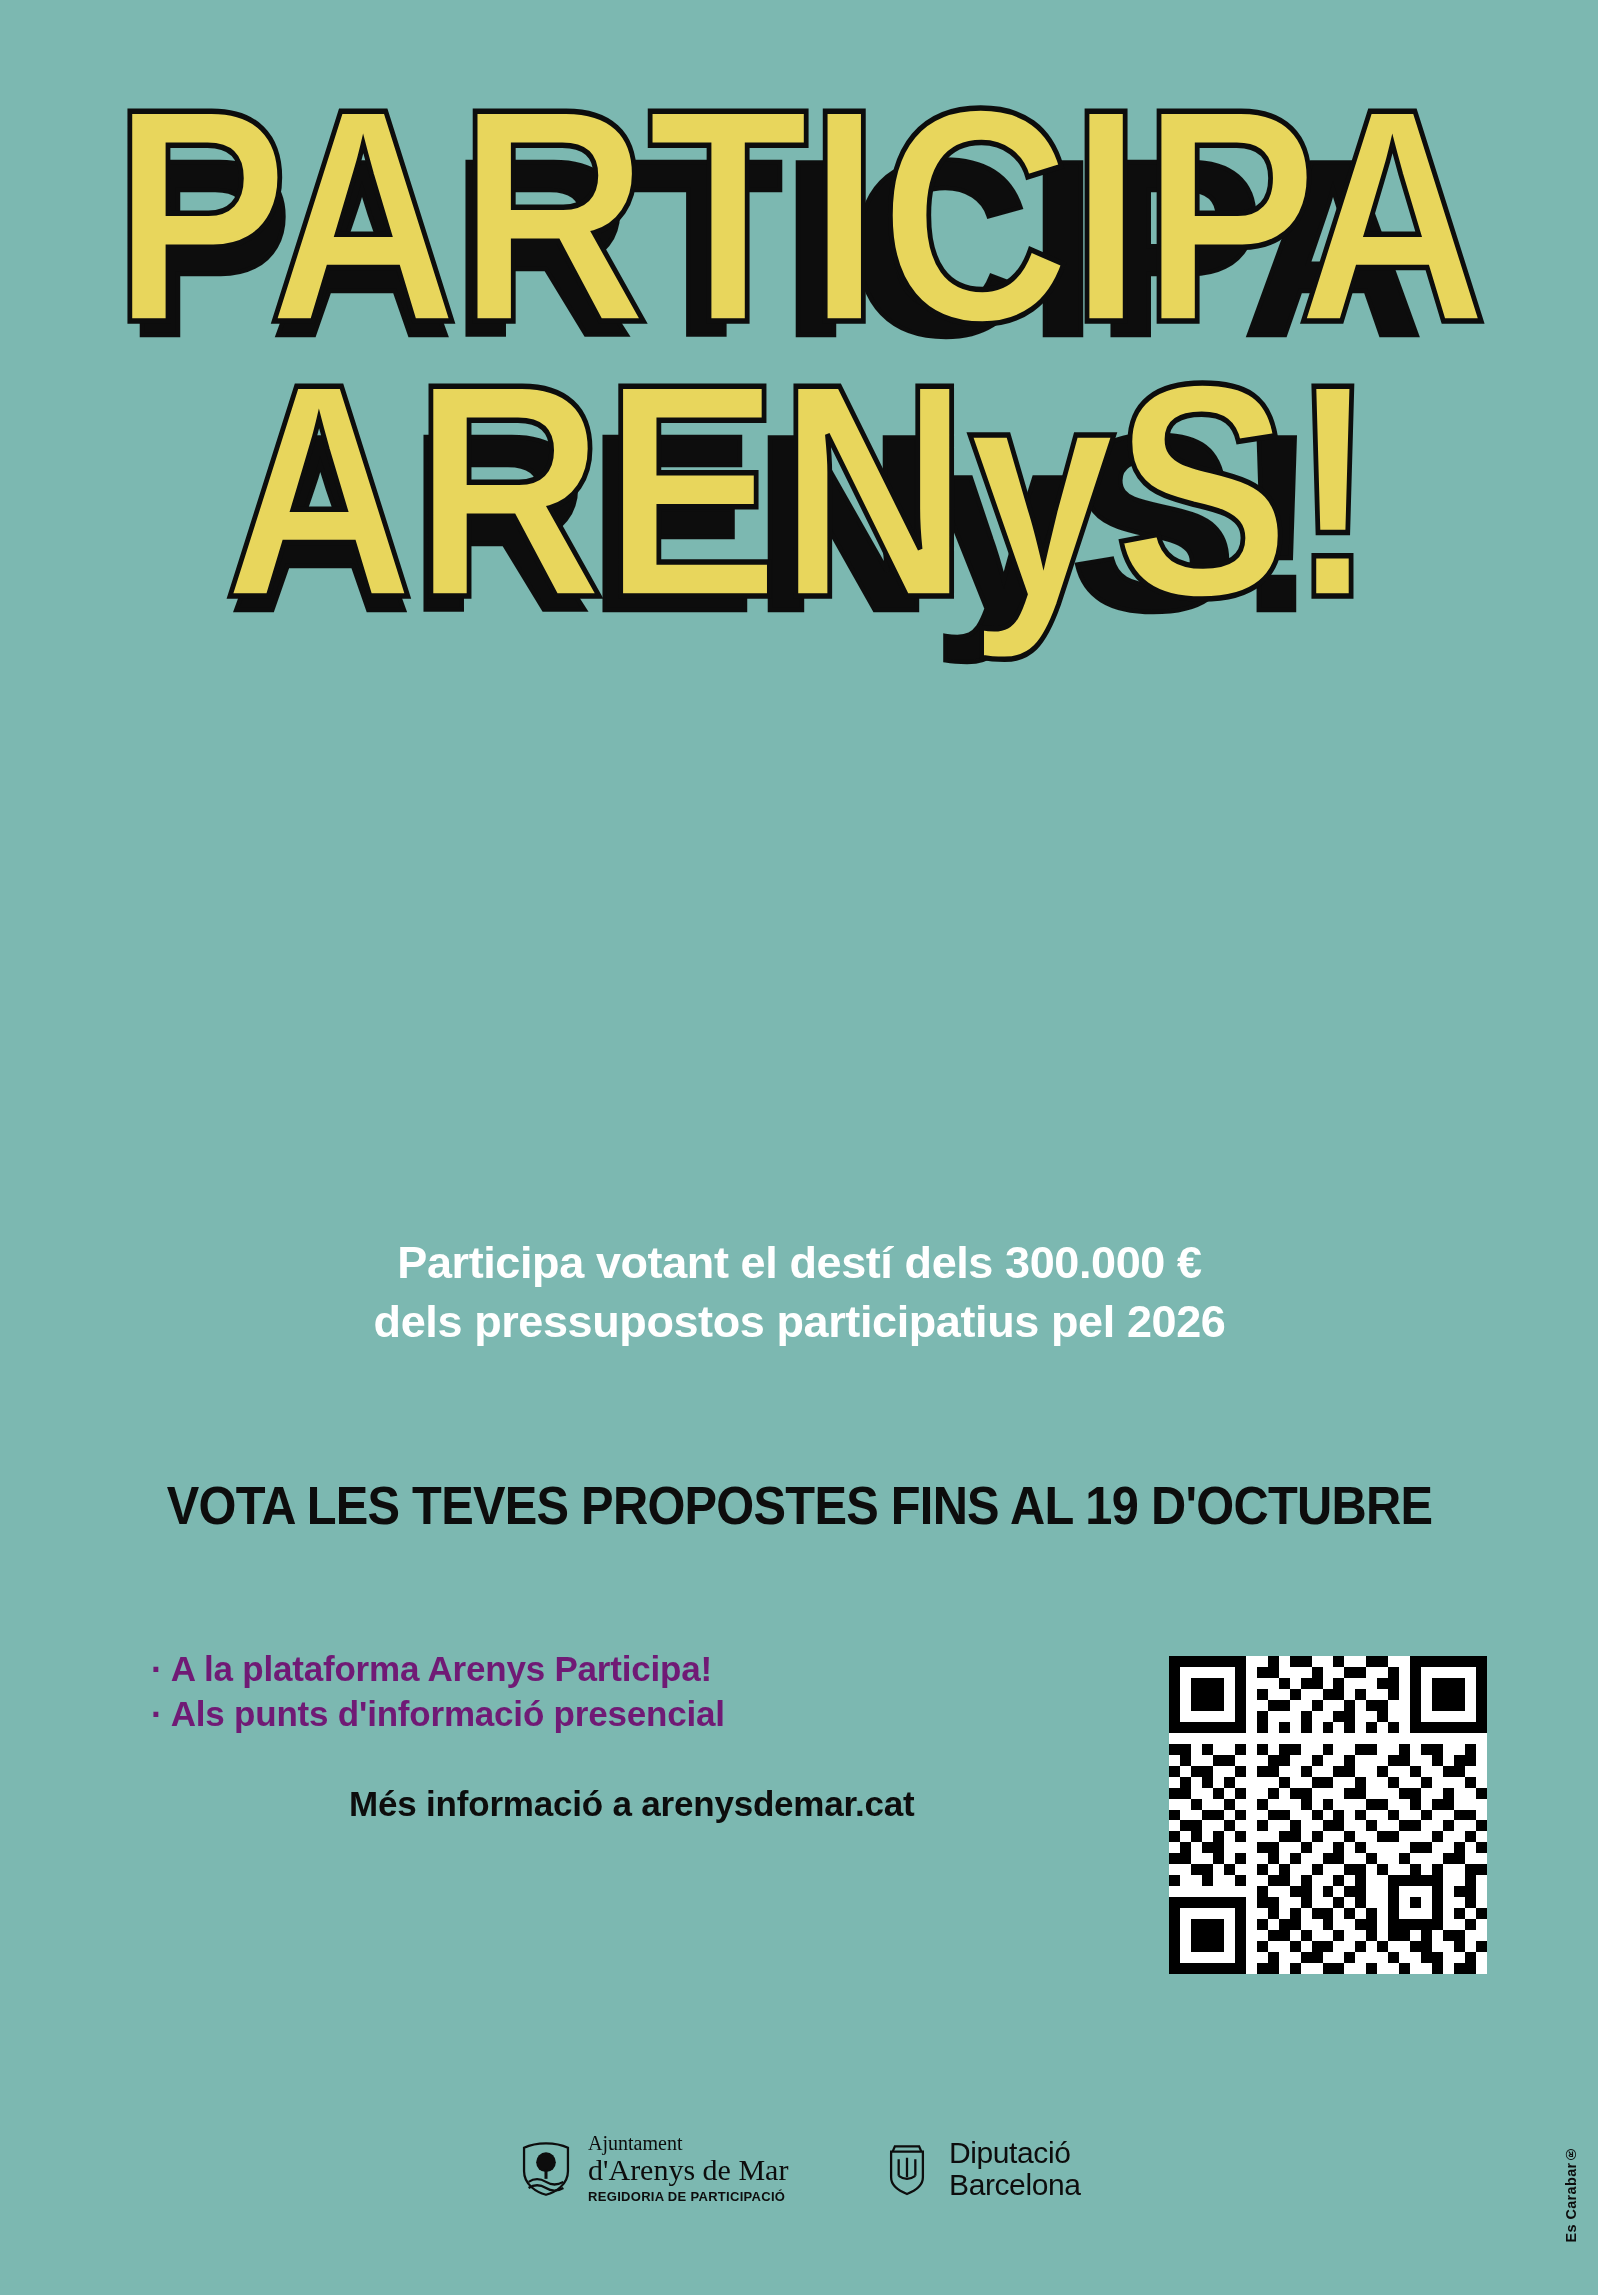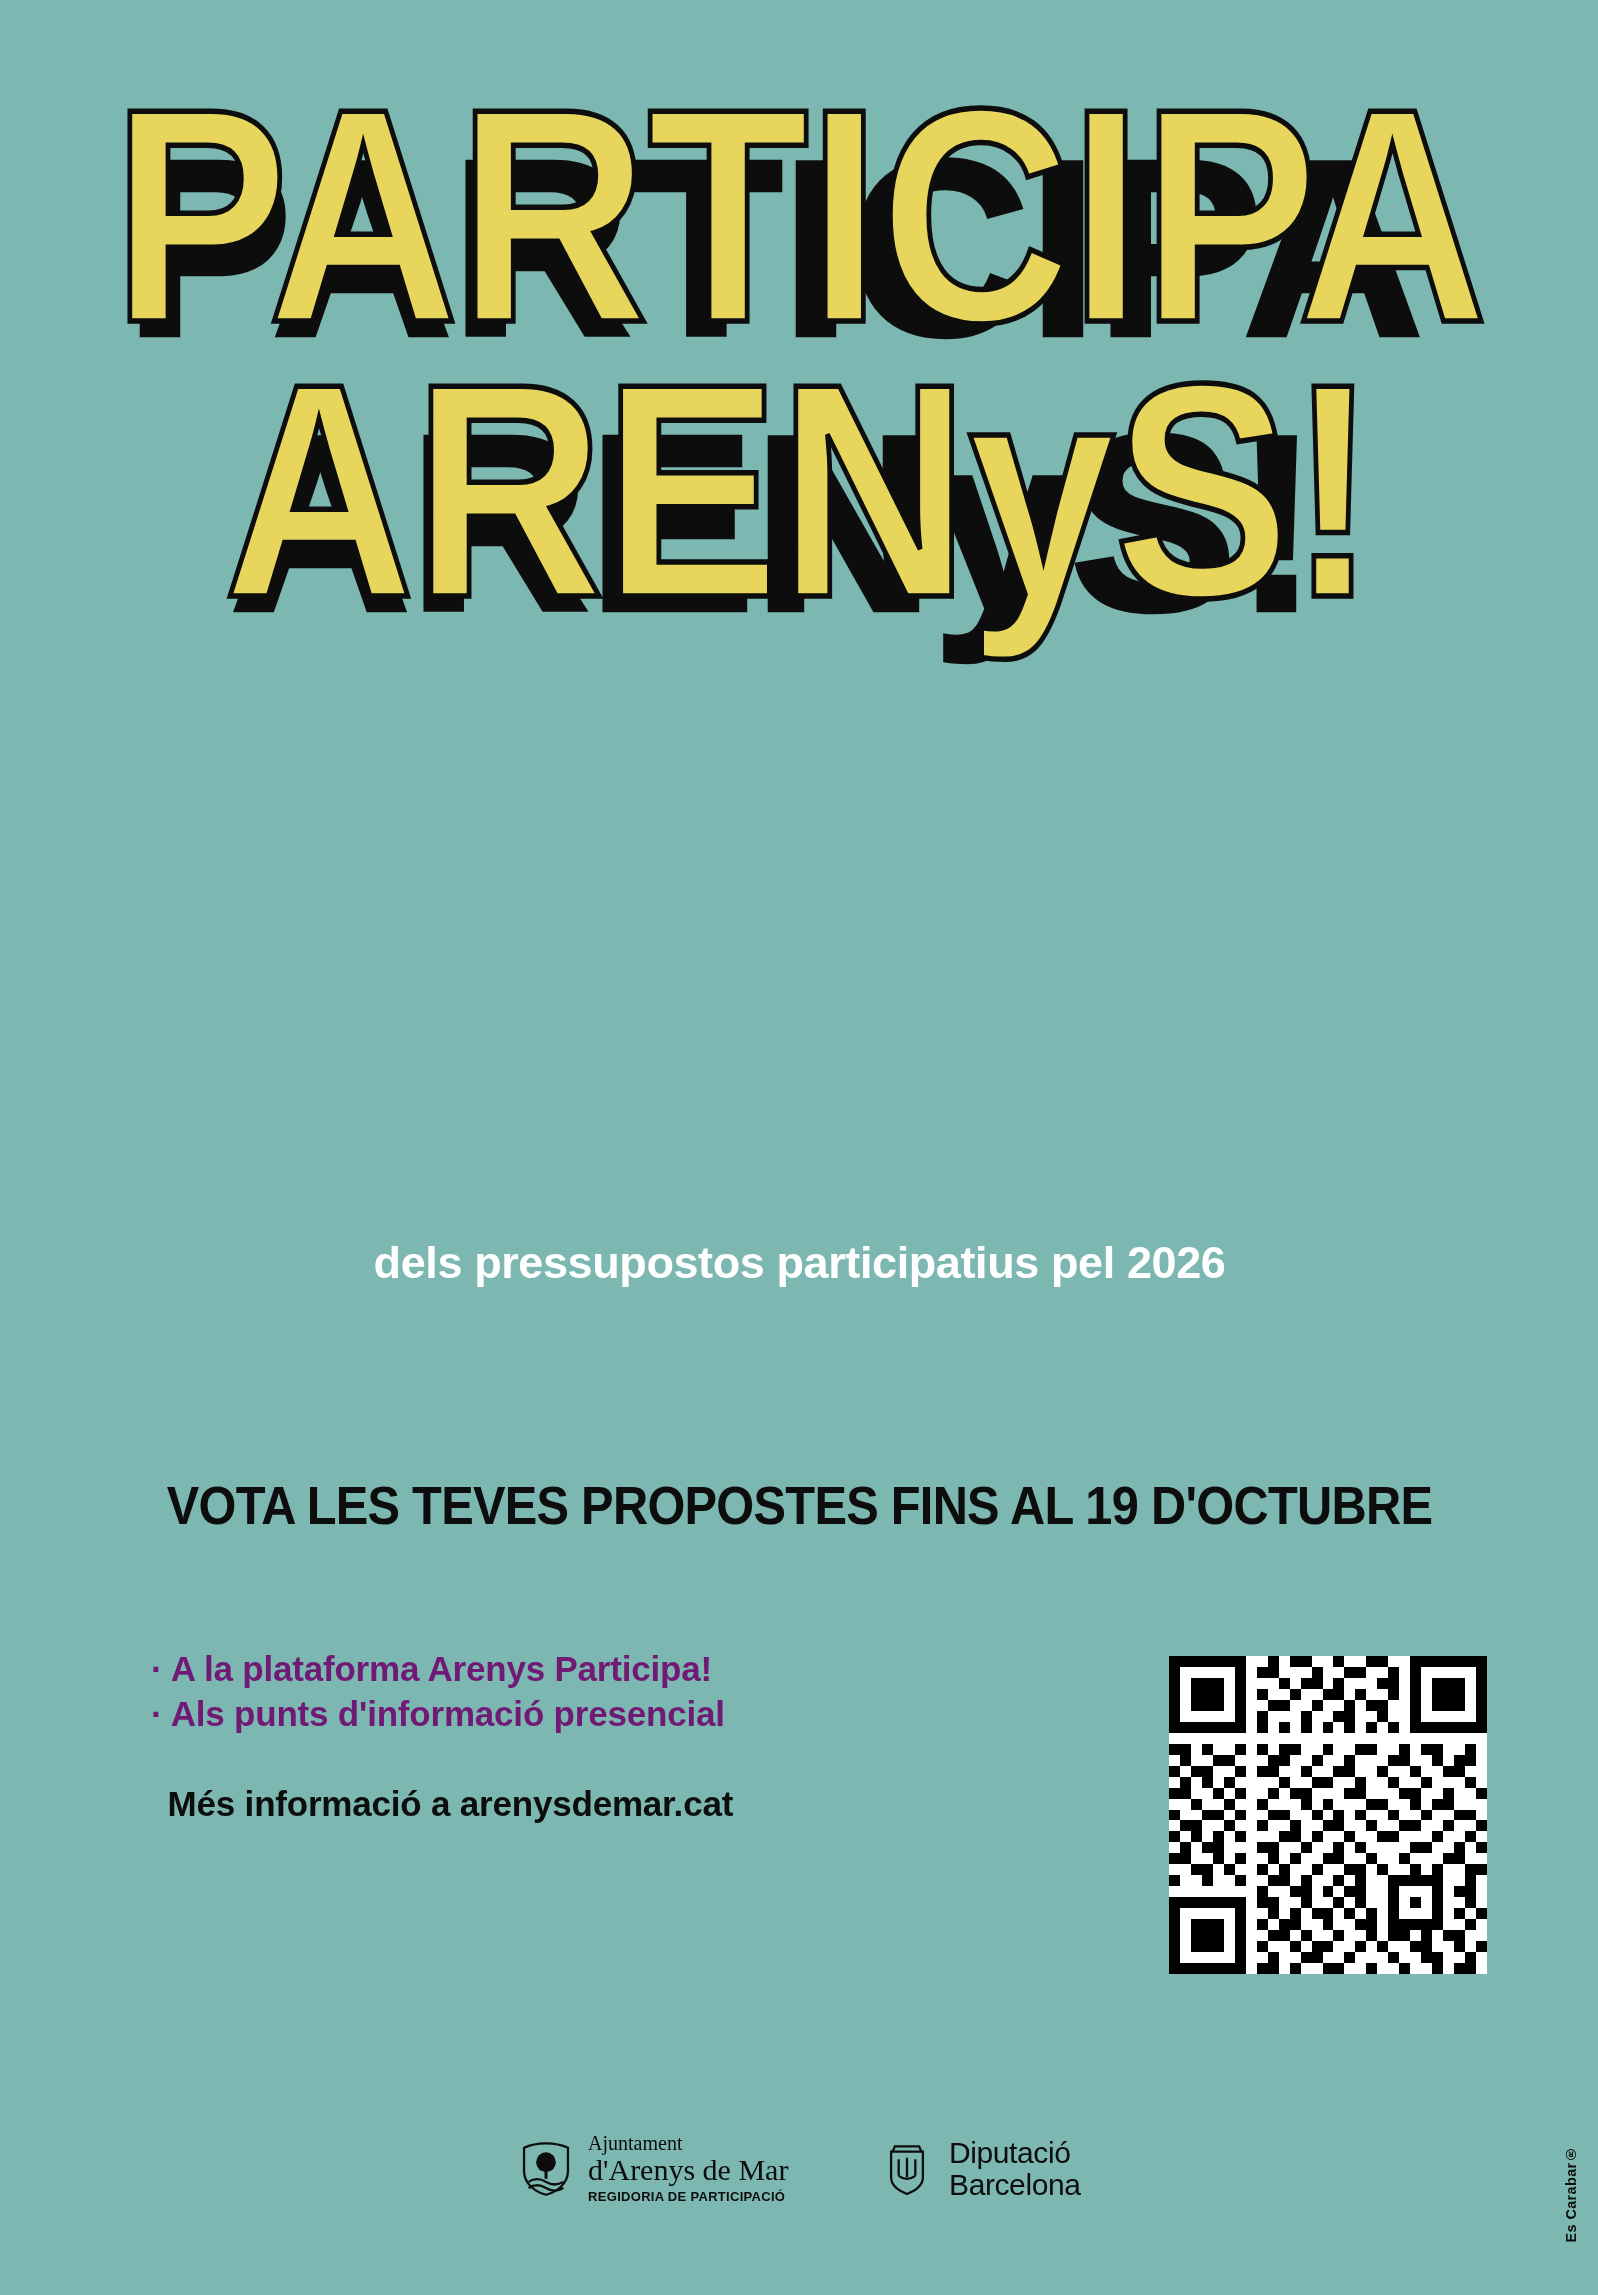--- a/index.html
+++ b/index.html
@@ -109,20 +109,21 @@
     letter-spacing: 0px;
     margin: 4.5px 0 27px 21px;
   }
   .bullet2 { margin-bottom: 50px; }
   .more {
     color: #0d0d0d;
     font-size: 35px;
     font-weight: 700;
     letter-spacing: -0.2px;
     margin-left: 16.6px;
+    text-align: center;
   }
 
   .qr {
     position: absolute;
     top: 1656px;
     left: 1169px;
     width: 318px;
     height: 318px;
     background: #ffffff;
     padding: 0;
@@ -192,20 +193,21 @@
       <span class="hl-text hl-shadow">PARTICIPA</span>
       <span class="hl-text hl-front">PARTICIPA</span>
     </div>
     <div class="hl-row row2">
       <span class="hl-text hl-shadow">ARENyS!</span>
       <span class="hl-text hl-front">ARENyS!</span>
     </div>
   </div>
 
   <div class="subtitle">
+    <div>Participa votant el destí dels 300.000 €</div>
     <div>dels pressupostos participatius pel 2026</div>
   </div>
 
   <div class="banner">VOTA LES TEVES PROPOSTES FINS AL 19 D'OCTUBRE</div>
 
   <div class="info">
     <div class="bullet">· A la plataforma Arenys Participa!</div>
     <div class="bullet bullet2">· Als punts d'informació presencial</div>
     <div class="more">Més informació a arenysdemar.cat</div>
   </div>

